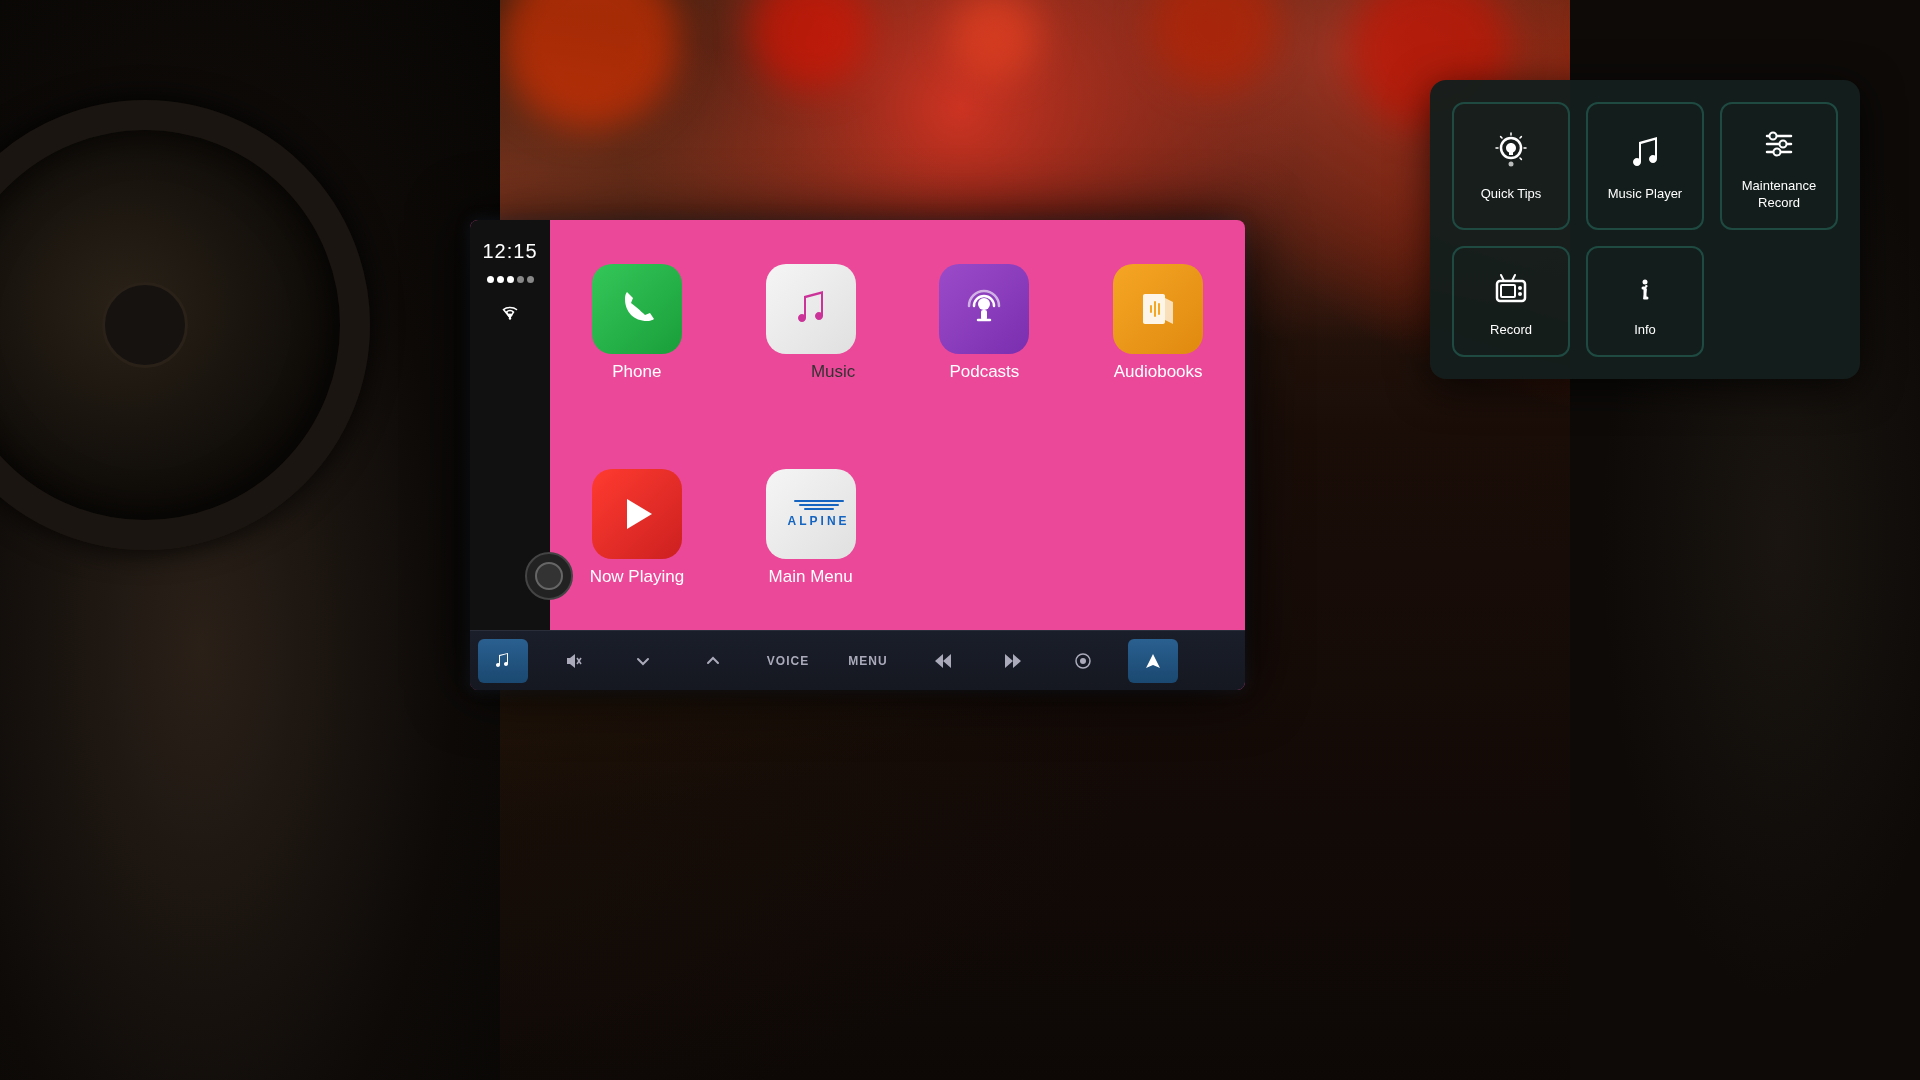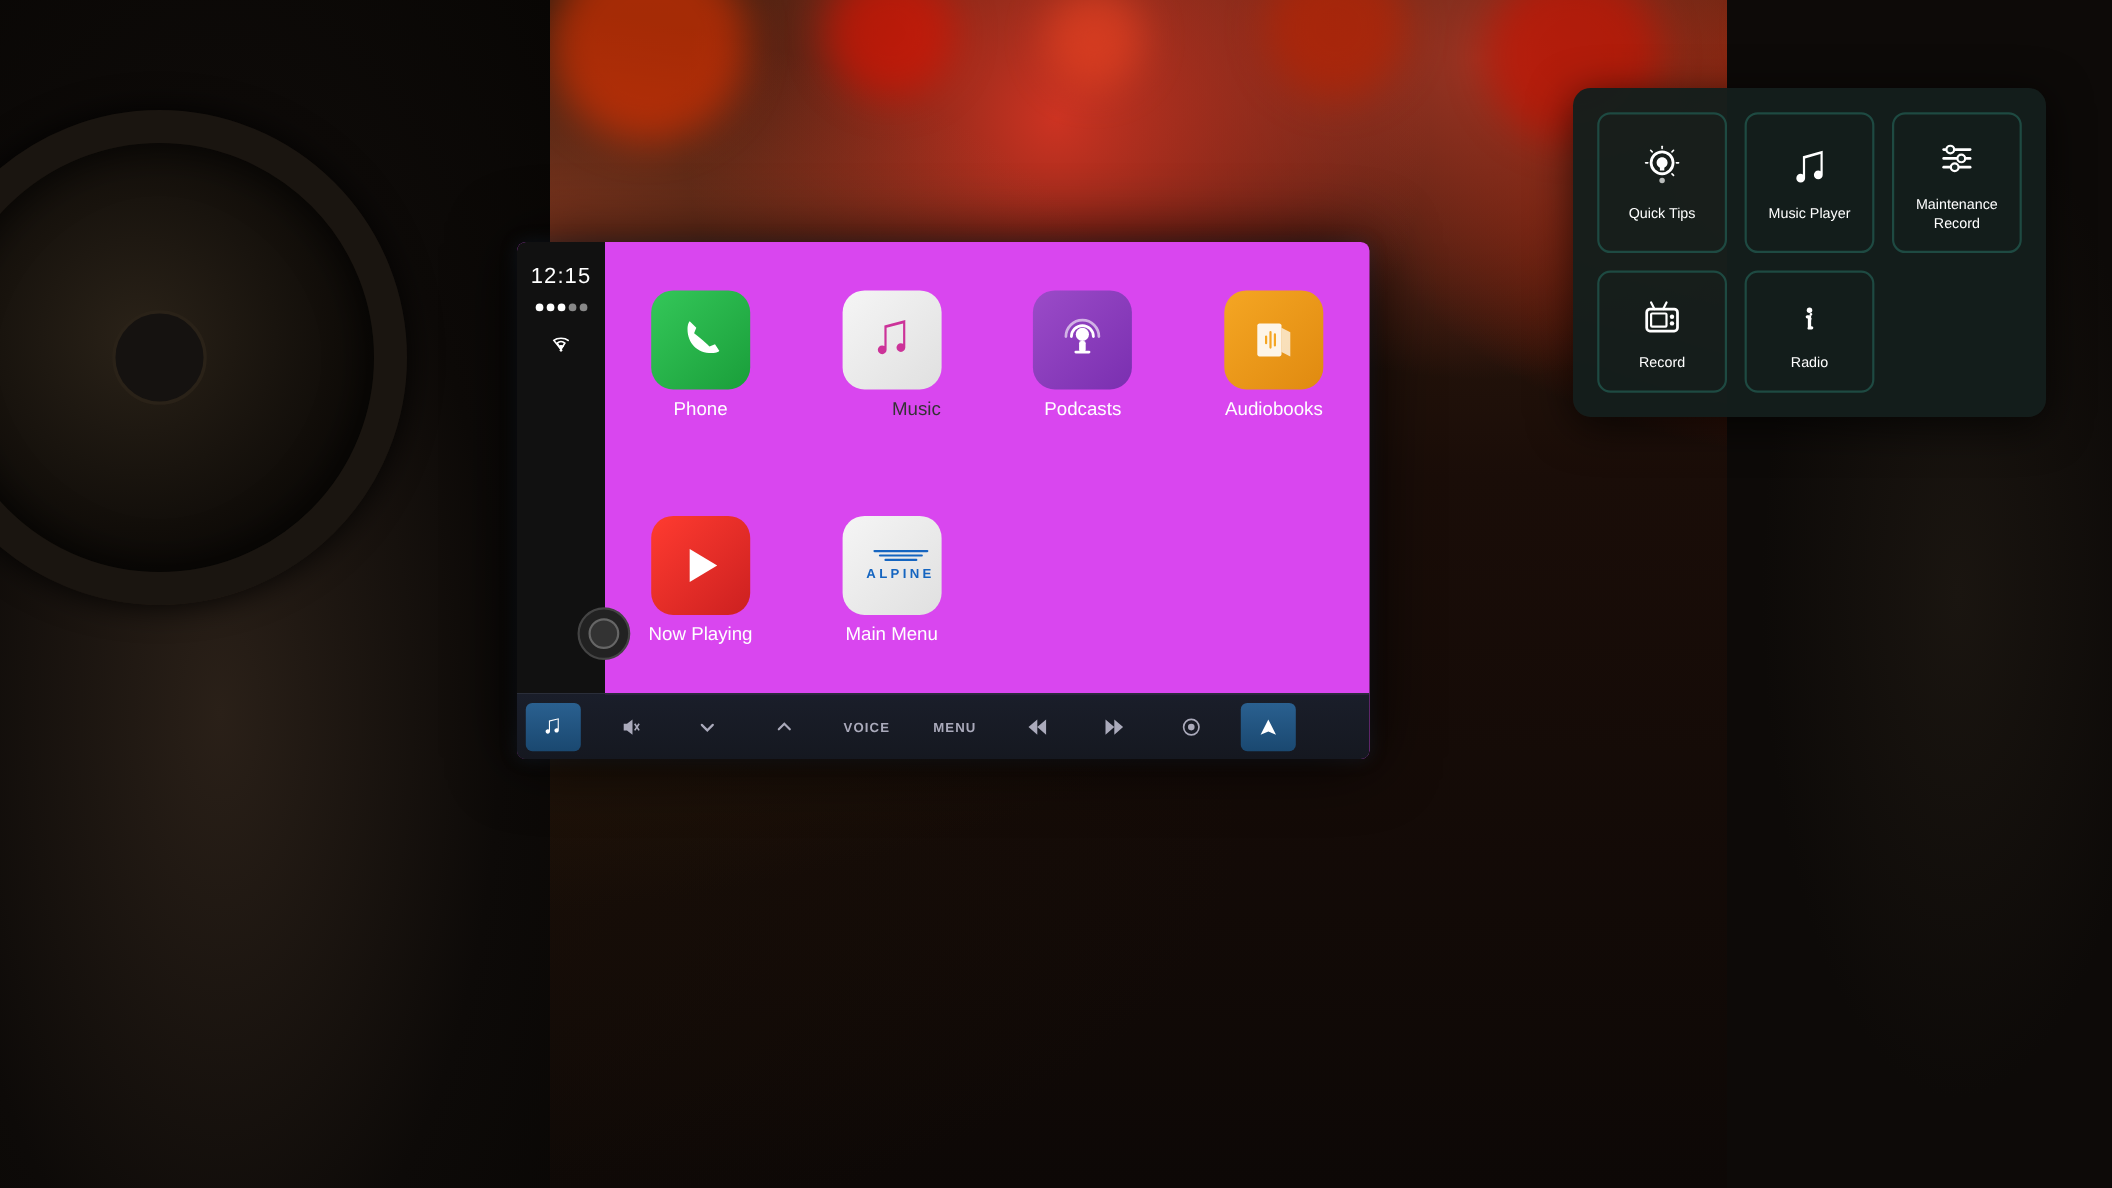--- a/index.html
+++ b/index.html
@@ -79,21 +79,21 @@
       border: 3px solid #2a2218;
     }
 
     
     .screen-container {
       position: absolute;
       left: 470px;
       top: 220px;
       width: 775px;
       height: 470px;
-      background: #d946ef;
+      background: #ec4899;
       border-radius: 8px;
       overflow: hidden;
       box-shadow: 0 0 60px rgba(0,0,0,0.9), 0 0 15px rgba(50,80,120,0.3);
     }
 
     .screen-bezel {
       position: absolute;
       inset: -12px;
       border-radius: 14px;
       background: linear-gradient(180deg, #2a2830 0%, #1a1820 50%, #0d0c10 100%);
@@ -567,15 +567,15 @@
 
 
   <div class="menu-item">
     <div class="menu-item-icon">
       <svg width="40" height="40" viewBox="0 0 40 40" fill="none">
         <circle cx="20" cy="14" r="2.5" fill="white"></circle>
         <path d="M18 20H20V30H22" stroke="white" stroke-width="3" stroke-linecap="round"></path>
         <text x="20" y="31" text-anchor="middle" fill="white" font-size="22" font-weight="300" font-style="italic" font-family="Georgia, serif">i</text>
       </svg>
     </div>
-    <div class="menu-item-label">Radio</div>
+    <div class="menu-item-label">Info</div>
   </div>
 </div>
 
 </body></html>

